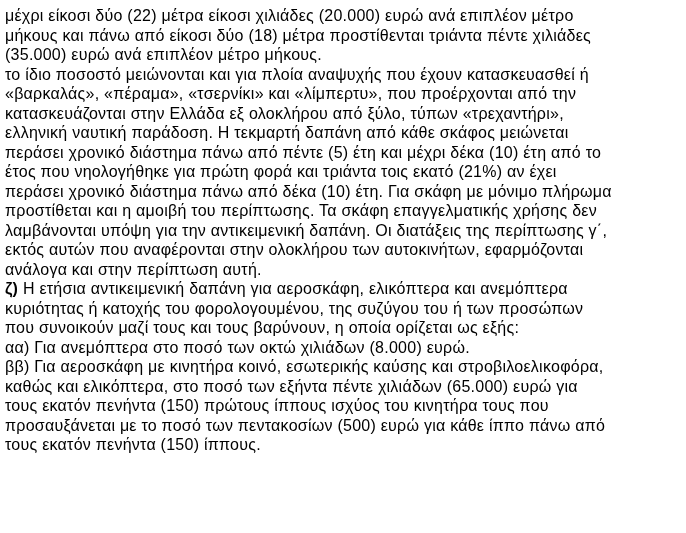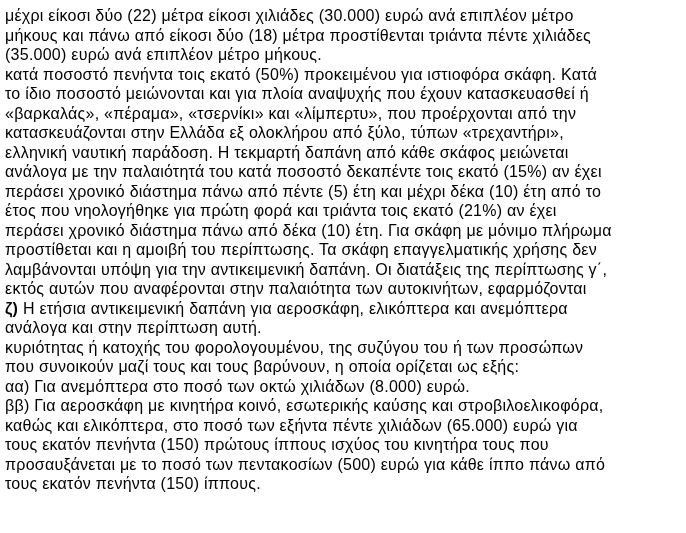--- a/index.html
+++ b/index.html
@@ -28,37 +28,35 @@
   }
   .line b {
     font-weight: bold;
   }
 </style>
 </head>
 <body>
 
 <div class="page">
   <div class="doc-text">
-      <div class="line">μέχρι είκοσι δύο (22) μέτρα είκοσι χιλιάδες (30.000) ευρώ ανά επιπλέον μέτρο</div>
+      <div class="line">μέχρι είκοσι δύο (22) μέτρα είκοσι χιλιάδες (20.000) ευρώ ανά επιπλέον μέτρο</div>
       <div class="line">μήκους και πάνω από είκοσι δύο (18) μέτρα προστίθενται τριάντα πέντε χιλιάδες</div>
       <div class="line">(35.000) ευρώ ανά επιπλέον μέτρο μήκους.</div>
-      <div class="line">κατά ποσοστό πενήντα τοις εκατό (50%) προκειμένου για ιστιοφόρα σκάφη. Κατά</div>
       <div class="line">το ίδιο ποσοστό μειώνονται και για πλοία αναψυχής που έχουν κατασκευασθεί ή</div>
       <div class="line">«βαρκαλάς», «πέραμα», «τσερνίκι» και «λίμπερτυ», που προέρχονται από την</div>
       <div class="line">κατασκευάζονται στην Ελλάδα εξ ολοκλήρου από ξύλο, τύπων «τρεχαντήρι»,</div>
       <div class="line">ελληνική ναυτική παράδοση. Η τεκμαρτή δαπάνη από κάθε σκάφος μειώνεται</div>
-      <div class="line">ανάλογα με την παλαιότητά του κατά ποσοστό δεκαπέντε τοις εκατό (15%) αν έχει</div>
       <div class="line">περάσει χρονικό διάστημα πάνω από πέντε (5) έτη και μέχρι δέκα (10) έτη από το</div>
       <div class="line">έτος που νηολογήθηκε για πρώτη φορά και τριάντα τοις εκατό (21%) αν έχει</div>
       <div class="line">περάσει χρονικό διάστημα πάνω από δέκα (10) έτη. Για σκάφη με μόνιμο πλήρωμα</div>
       <div class="line">προστίθεται και η αμοιβή του περίπτωσης. Τα σκάφη επαγγελματικής χρήσης δεν</div>
       <div class="line">λαμβάνονται υπόψη για την αντικειμενική δαπάνη. Οι διατάξεις της περίπτωσης γ΄,</div>
-      <div class="line">εκτός αυτών που αναφέρονται στην παλαιότητα των αυτοκινήτων, εφαρμόζονται</div>
+      <div class="line">εκτός αυτών που αναφέρονται στην ολοκλήρου των αυτοκινήτων, εφαρμόζονται</div>
+      <div class="line">ανάλογα και στην περίπτωση αυτή.</div>
       <div class="line"><b>ζ)</b> Η ετήσια αντικειμενική δαπάνη για αεροσκάφη, ελικόπτερα και ανεμόπτερα</div>
-      <div class="line">ανάλογα και στην περίπτωση αυτή.</div>
       <div class="line">κυριότητας ή κατοχής του φορολογουμένου, της συζύγου του ή των προσώπων</div>
       <div class="line">που συνοικούν μαζί τους και τους βαρύνουν, η οποία ορίζεται ως εξής:</div>
       <div class="line">αα) Για ανεμόπτερα στο ποσό των οκτώ χιλιάδων (8.000) ευρώ.</div>
       <div class="line">ββ) Για αεροσκάφη με κινητήρα κοινό, εσωτερικής καύσης και στροβιλοελικοφόρα,</div>
       <div class="line">καθώς και ελικόπτερα, στο ποσό των εξήντα πέντε χιλιάδων (65.000) ευρώ για</div>
       <div class="line">τους εκατόν πενήντα (150) πρώτους ίππους ισχύος του κινητήρα τους που</div>
       <div class="line">προσαυξάνεται με το ποσό των πεντακοσίων (500) ευρώ για κάθε ίππο πάνω από</div>
       <div class="line">τους εκατόν πενήντα (150) ίππους.</div>
     </div>
 </div>

